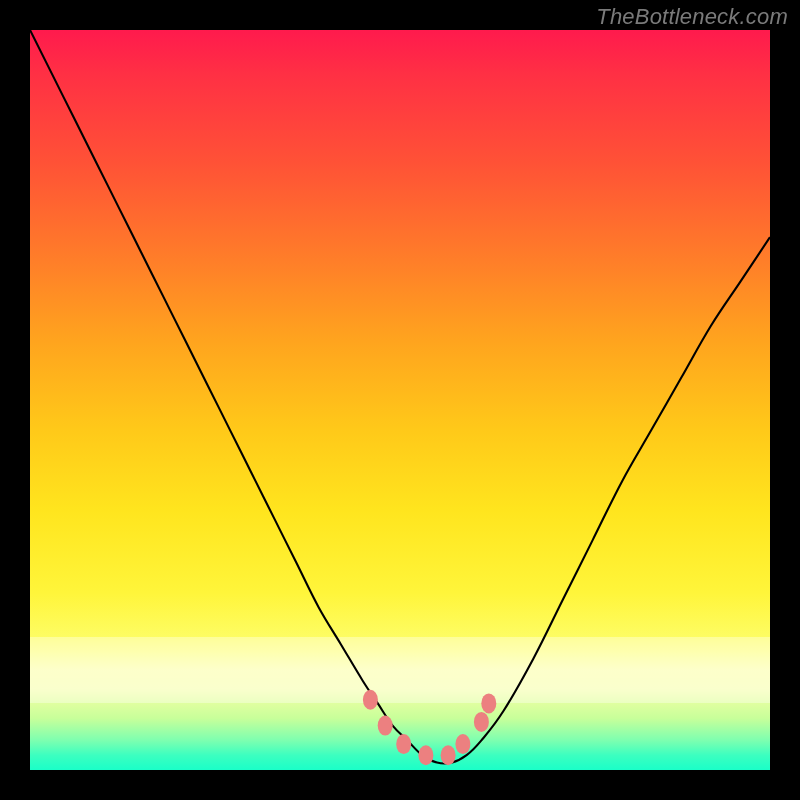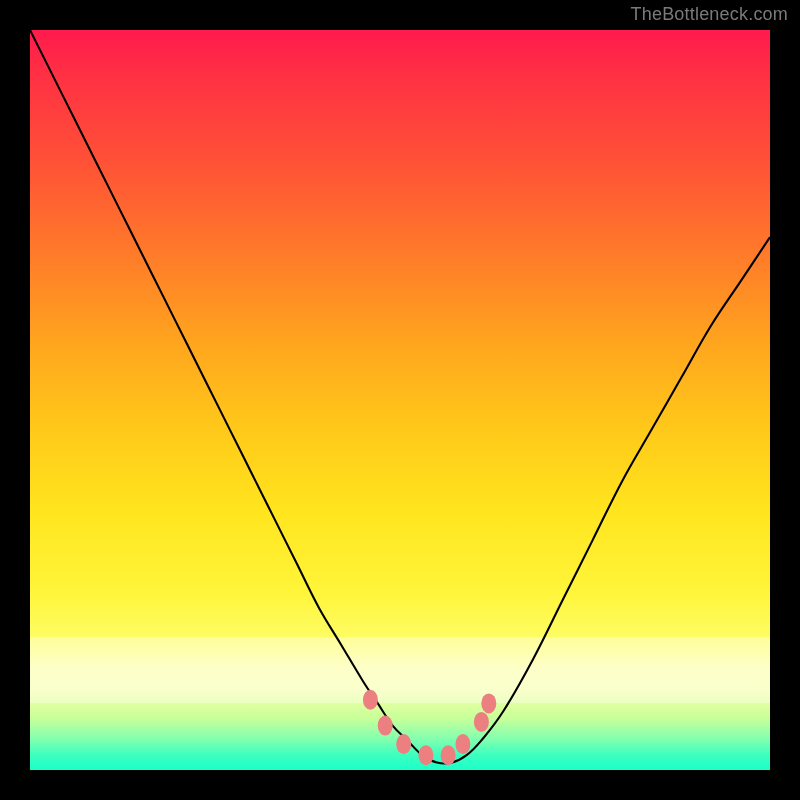--- a/index.html
+++ b/index.html
@@ -62,23 +62,24 @@
   svg.curve {
     position: absolute;
     left: 0; top: 0;
     width: 740px; height: 740px;
   }
   .watermark {
     position: absolute;
     top: 4px;
     right: 12px;
     color: #7a7a7a;
-    font-size: 18px;
+    font-size: 22px;
     font-weight: 400;
     letter-spacing: 0.2px;
+    font-style: italic;
   }
 </style>
 </head>
 <body>
 
 <div class="frame">
   <div class="plot-area">
     <div class="gradient"></div>
     <div class="pale-band"></div>
     <svg class="curve" viewBox="0 0 740 740" preserveAspectRatio="none">

